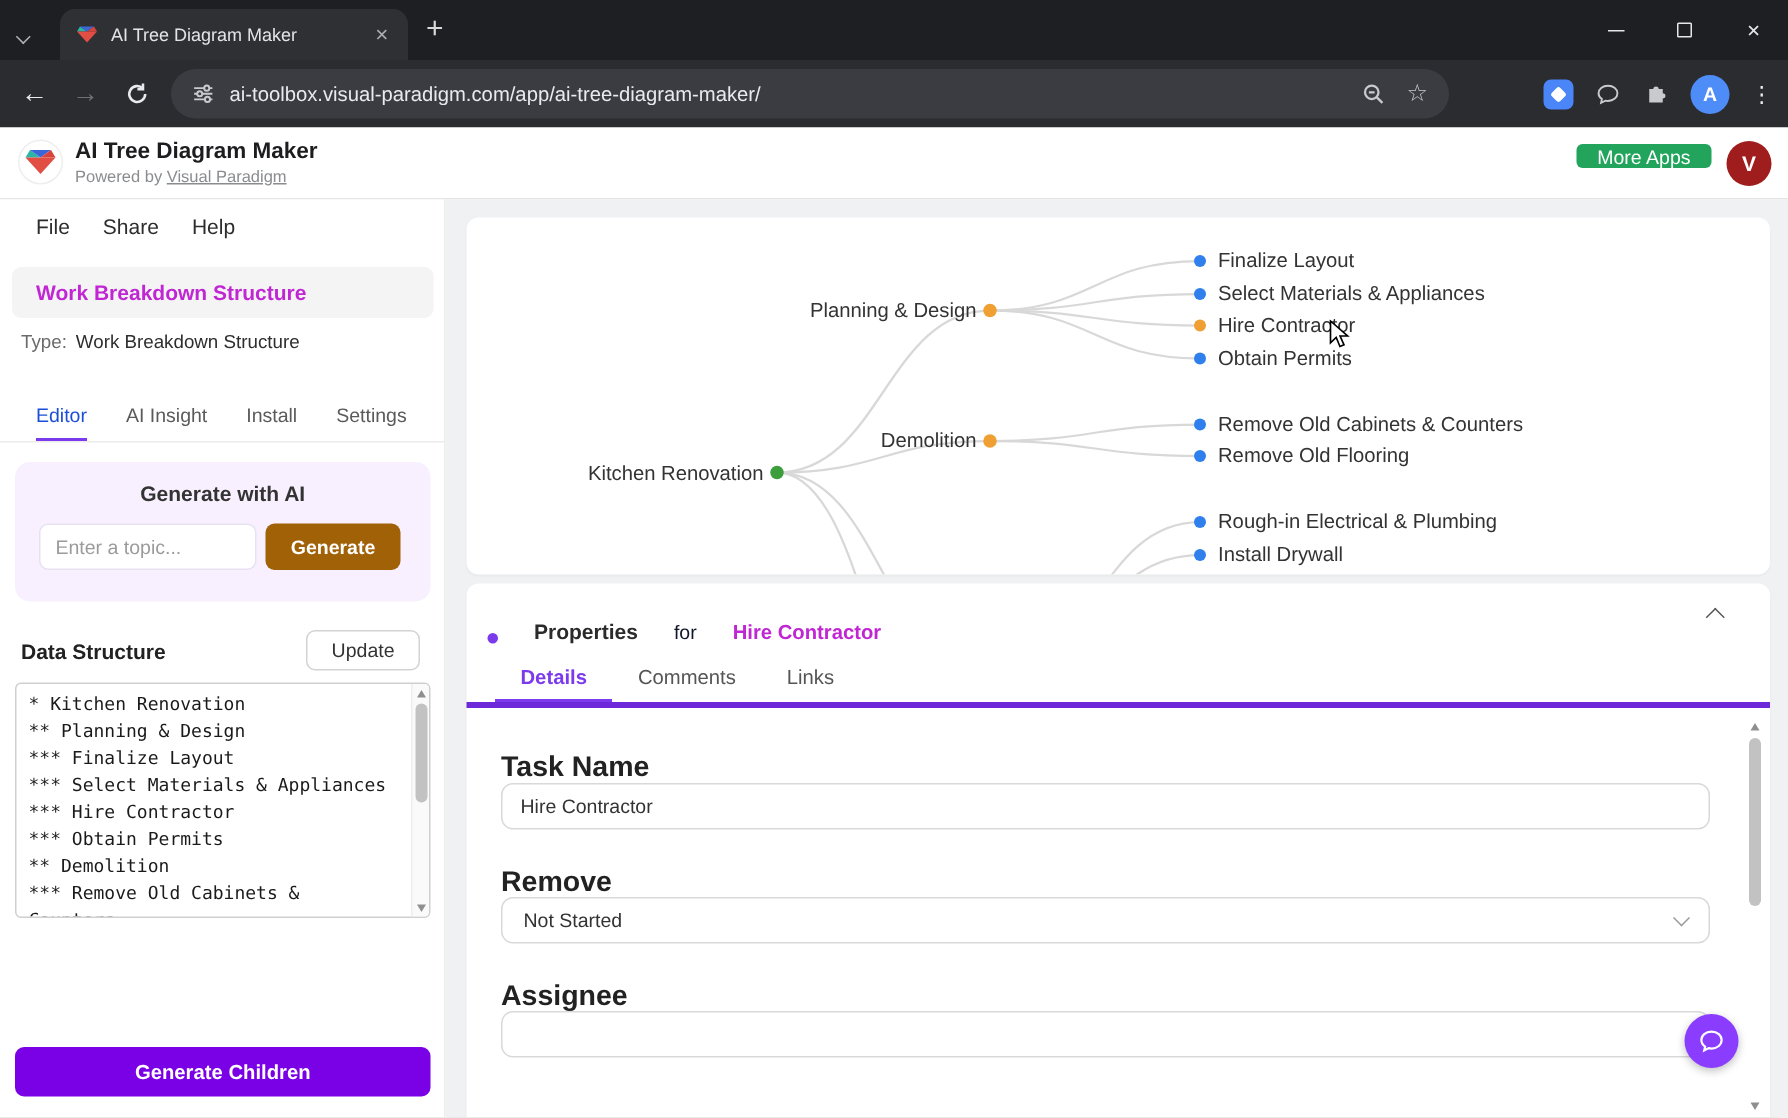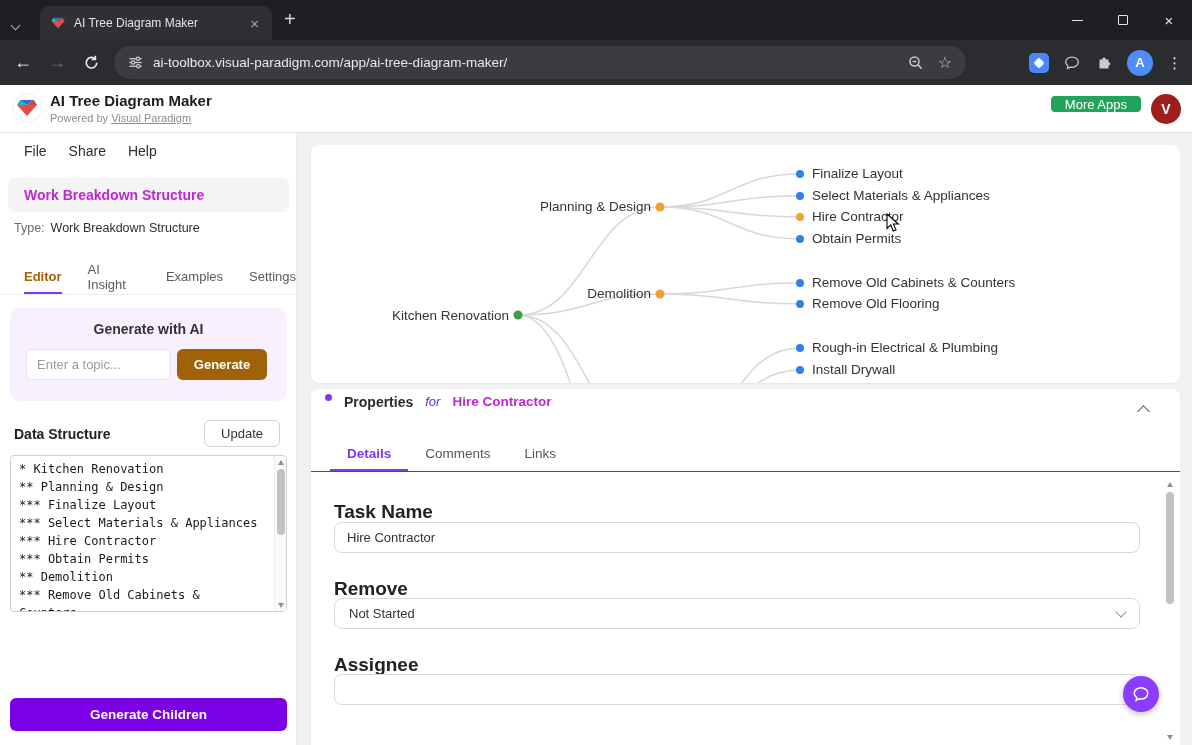--- a/index.html
+++ b/index.html
@@ -46,21 +46,21 @@
   .sidebar { position:absolute; left:0; top:0; bottom:0; width:297px; background:#fff; border-right:1px solid #ececec; }
   .main { position:absolute; left:297px; right:0; top:0; bottom:0; background:#eff1f3; }
 
   
   .menu-row { position:absolute; left:24px; top:10px; display:flex; gap:22px; font-size:14px; color:#2d2d2d; }
   .doc-title { position:absolute; left:8px; top:45px; width:281px; height:34px; background:#f4f4f5; border-radius:6px; display:flex; align-items:center; padding:0 16px; color:#c026d3; font-weight:600; font-size:14px; }
   .type-row { position:absolute; left:14px; top:88px; font-size:12.5px; color:#6b6b6b; }
   .type-row .type-val { color:#2e2e2e; margin-left:6px; }
   .side-tabs { position:absolute; left:0; top:126px; width:100%; height:36px; border-bottom:1px solid #ececec; display:flex; align-items:stretch; padding-left:24px; gap:26px; }
   .side-tab { font-size:13px; color:#5a5a5a; display:flex; align-items:center; }
-  .side-tab.active { color:#a16207; font-weight:700; box-shadow:inset 0 -2px 0 #7c3aed; }
+  .side-tab.active { color:#1d4ed8; font-weight:400; box-shadow:inset 0 -2px 0 #7c3aed; }
   .gen-panel { position:absolute; left:10px; top:175px; width:277px; height:93px; background:#f8f0fe; border-radius:10px; padding:13px 16px; }
   .gen-title { font-size:14px; font-weight:700; color:#333;text-align:center; }
   .gen-row { display:flex; margin-top:12px; gap:6px; }
   .gen-input { width:145px; height:31px; border:1px solid #e8e1f2; background:#fff; border-radius:6px; padding:0 10px; font-size:13px; color:#333; font-family:"Liberation Sans",sans-serif; }
   .gen-input::placeholder { color:#9b9b9b; }
   .gen-btn { width:90px; height:31px; background:#a16207; border:none; border-radius:6px; color:#fff; font-size:13px; font-weight:600; }
   .ds-header { position:absolute; left:14px; top:287px; right:16px; display:flex; align-items:center; justify-content:space-between; }
   .ds-title { font-size:14px; font-weight:700; color:#222; }
   .update-btn { height:27px; padding:0 16px; background:#fff; border:1px solid #d3d3d3; border-radius:6px; font-size:13px; color:#333; }
   .code-box { position:absolute; left:10px; top:322px; width:277px; height:157px; border:1px solid #cfcfcf; border-radius:4px; background:#fff; overflow:hidden; }
@@ -72,27 +72,27 @@
   .tri-down { width:0; height:0; border-left:3.5px solid transparent; border-right:3.5px solid transparent; border-top:5px solid #8f8f8f; }
   .selected-box { position:absolute; left:10px; top:504px; width:277px; height:44px; background:#f3f3f4; border-radius:6px; display:flex; align-items:center; justify-content:center; gap:6px; font-size:13px; }
   .selected-label { color:#8a8a8a; }
   .selected-value { color:#1c1c1c; font-weight:700; }
   .gen-children { position:absolute; left:10px; top:565px; width:277px; height:33px; background:#7a00e6; border:none; border-radius:6px; color:#fff; font-size:13.5px; font-weight:600; }
 
   
   .diagram-panel { position:absolute; left:14px; top:12px; width:869px; height:238px; background:#fff; border-radius:8px; overflow:hidden; box-shadow:0 1px 2px rgba(0,0,0,0.04); }
   .diagram-panel svg text { font-family:"Liberation Sans",sans-serif; font-size:13.5px; fill:#333; }
   .props-panel { position:absolute; left:14px; top:256px; width:869px; height:356px; background:#fff; border-radius:8px 8px 0 0; box-shadow:0 1px 2px rgba(0,0,0,0.04); }
-  .props-header { position:absolute; left:14px; top:5px; display:flex; align-items:flex-start; gap:12px; }
+  .props-header { position:absolute; left:14px; top:24px; display:flex; align-items:flex-end; gap:24px; }
   .props-dot { width:7px; height:7px; border-radius:50%; background:#7c3aed; }
   .props-title { font-size:14px; font-weight:700; color:#2b2b2b; }
-  .props-for { font-size:13px; color:#6d28d9;font-style:italic; }
+  .props-for { font-size:13px; color:#0f172a; }
   .props-target { font-size:13.5px; color:#c026d3; font-weight:600; }
   .collapse-chevron { position:absolute; right:32px; top:18px; width:9px; height:9px; border-left:1.7px solid #555; border-top:1.7px solid #555; transform:rotate(45deg); }
-  .props-tabs { position:absolute; left:0; right:0; top:46px; height:37px; display:flex; padding-left:19px; border-bottom:1px solid #6d28d9; }
+  .props-tabs { position:absolute; left:0; right:0; top:46px; height:37px; display:flex; padding-left:19px; border-bottom:4px solid #6d28d9; }
   .props-tab { padding:0 17px; font-size:13.5px; color:#555; display:flex; align-items:center; }
   .props-tab.active { color:#7c3aed; font-weight:600; box-shadow:inset 0 -2px 0 #7c3aed; }
   .field-label { position:absolute; left:23px; font-size:19px; font-weight:700; color:#222; }
   .field-input { position:absolute; left:23px; width:806px; height:31px; border:1px solid #d9d9d9; border-radius:8px; padding:0 12px; font-size:13px; color:#333; background:#fff; font-family:"Liberation Sans",sans-serif; }
   .select-box { position:absolute; left:23px; width:806px; height:31px; border:1px solid #d9d9d9; border-radius:8px; padding:0 14px; font-size:13px; color:#333; background:#fff; display:flex; align-items:center; justify-content:space-between; }
   .sel-chev { width:8px; height:8px; border-right:1.5px solid #999; border-bottom:1.5px solid #999; transform:rotate(45deg); margin-top:-4px; }
   .props-sb { position:absolute; right:3px; top:89px; bottom:2px; width:13px; }
   .props-sb .sb-thumb { left:2px; }
   .chat-fab { position:absolute; left:826px; top:543px; width:36px; height:36px; border-radius:50%; background:#8b3dff; display:flex; align-items:center; justify-content:center; box-shadow:0 2px 6px rgba(0,0,0,0.25); z-index:30; }
 
@@ -198,21 +198,21 @@
         <span>Share</span>
         <span>Help</span>
       </div>
       <div class="doc-title">Work Breakdown Structure</div>
       <div class="type-row">
         <span>Type:</span><span class="type-val">Work Breakdown Structure</span>
       </div>
       <div class="side-tabs">
         <span class="side-tab active">Editor</span>
         <span class="side-tab">AI Insight</span>
-        <span class="side-tab">Examples</span>
+        <span class="side-tab">Install</span>
         <span class="side-tab">Settings</span>
       </div>
       <div class="gen-panel">
         <div class="gen-title">Generate with AI</div>
         <div class="gen-row">
           <input class="gen-input" placeholder="Enter a topic..." style="">
           <button class="gen-btn">Generate</button>
         </div>
       </div>
       <div class="ds-header">

